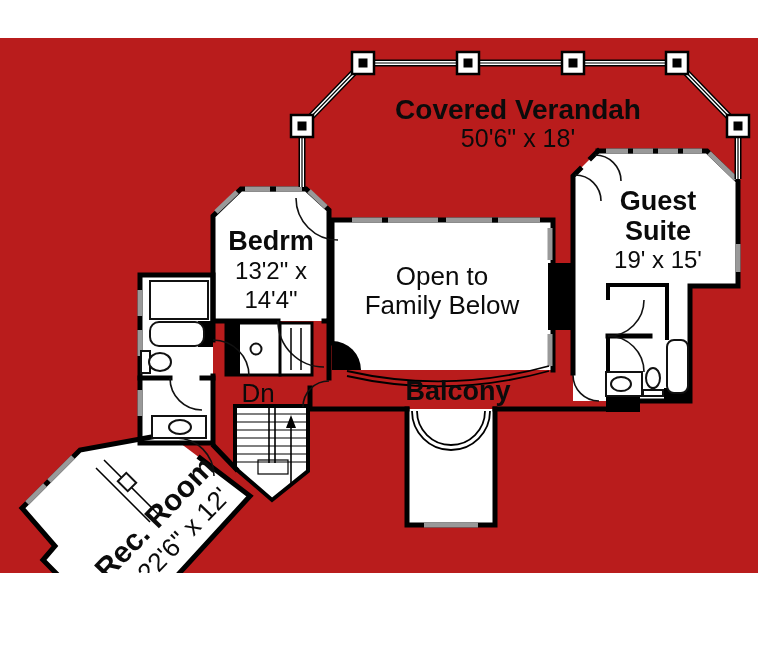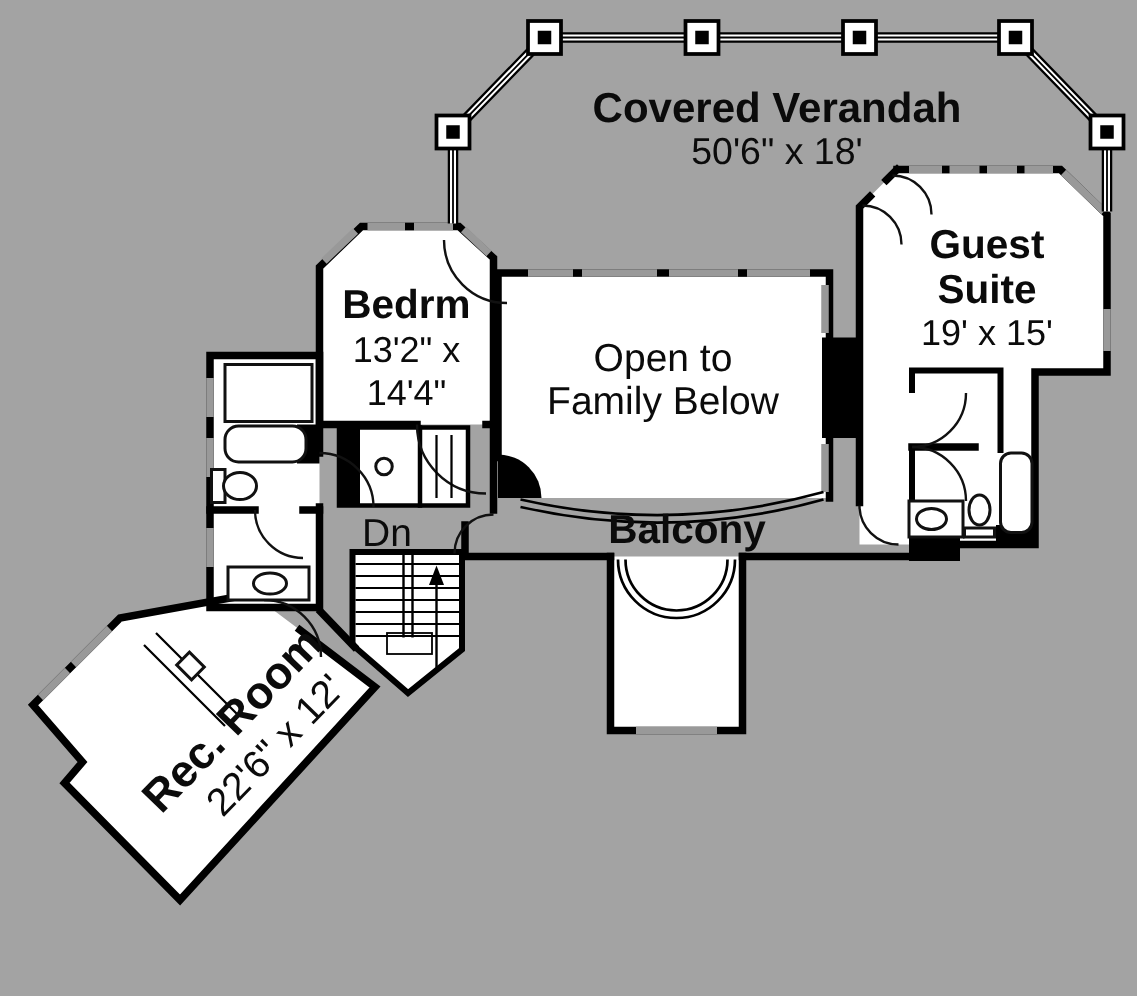--- a/index.html
+++ b/index.html
@@ -1,16 +1,16 @@
 <!DOCTYPE html>
 <html><head>
 <meta charset="utf-8">
 <style>
   html,body{margin:0;padding:0;background:#ffffff;}
-  .page{width:758px;height:664px;background:#a3a3a3;position:relative;overflow:hidden;}
+  .page{width:758px;height:535px;background:#b91c1c;position:relative;overflow:hidden;margin-top:38px;}
   svg{display:block;}
   text{font-family:"Liberation Sans", sans-serif;fill:#0b0b0b;}
   .room-name{font-weight:bold;}
   .room-dim{font-weight:normal;}
   .wall{stroke:#000;fill:none;stroke-linecap:square;}
   .thin{stroke:#000;fill:none;}
   .win{stroke:#999;fill:none;stroke-width:5;stroke-linecap:butt;}
   .door{stroke:#111;fill:none;stroke-width:1.6;}
   .fix{stroke:#111;fill:#fff;stroke-width:2;}
 </style>

